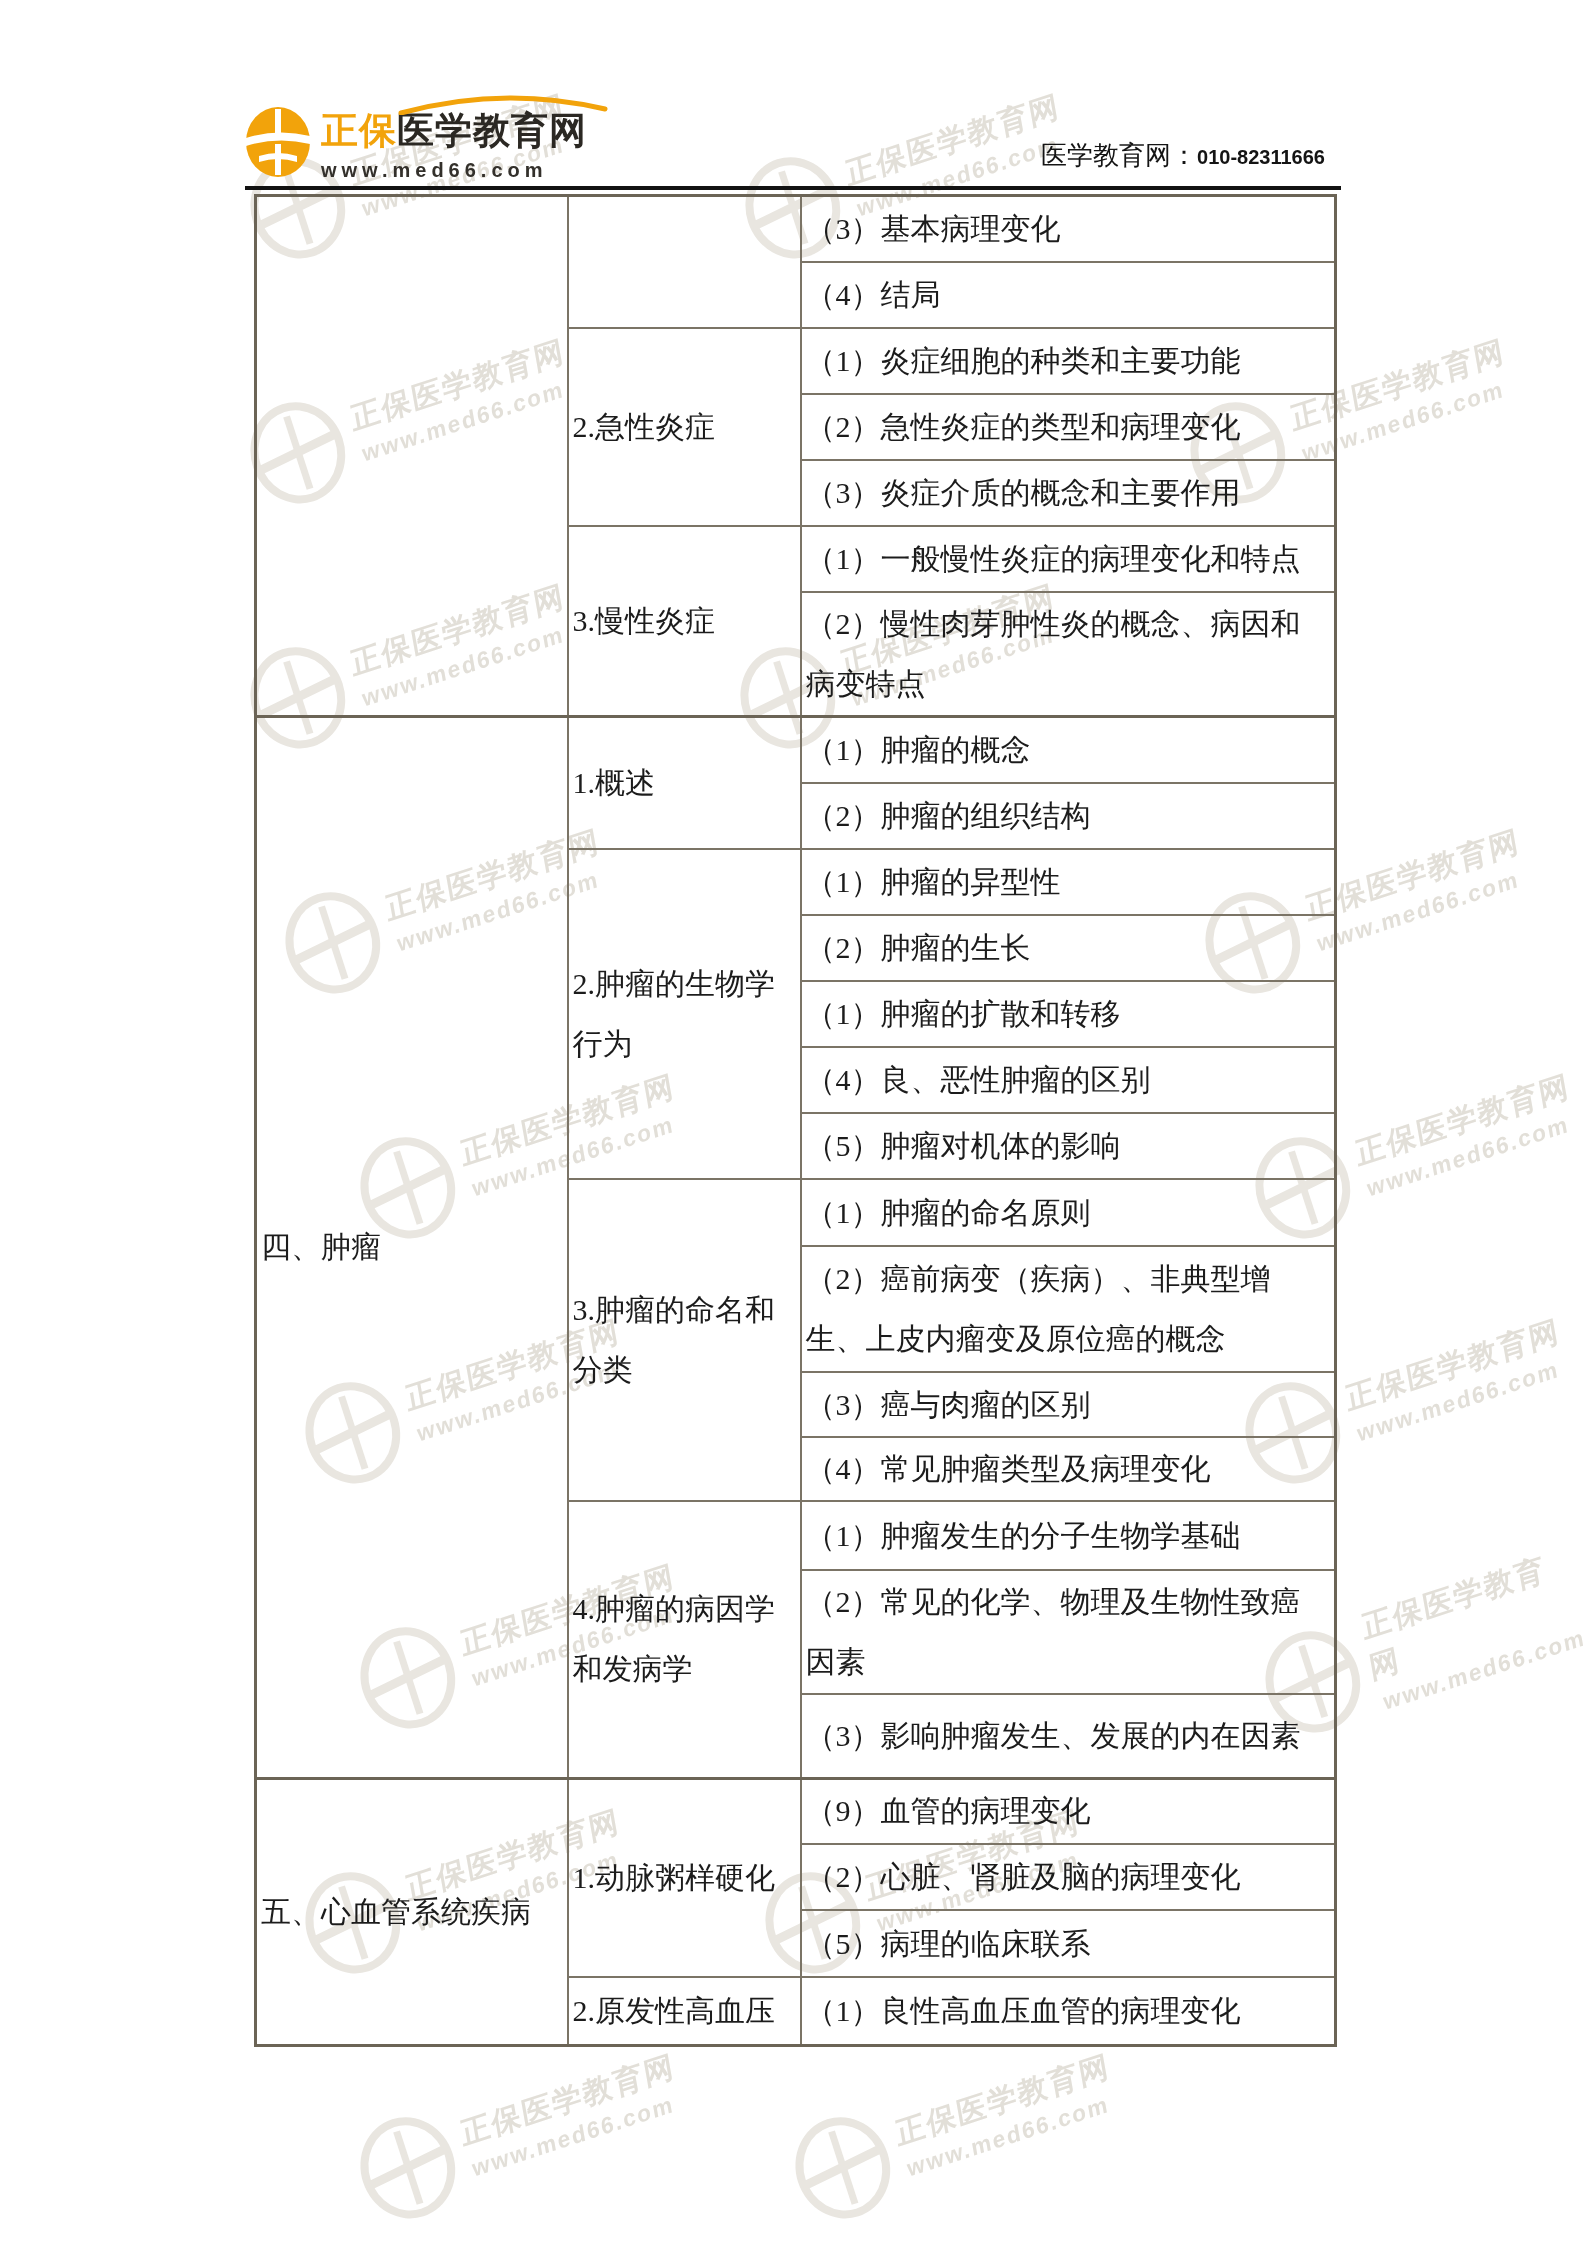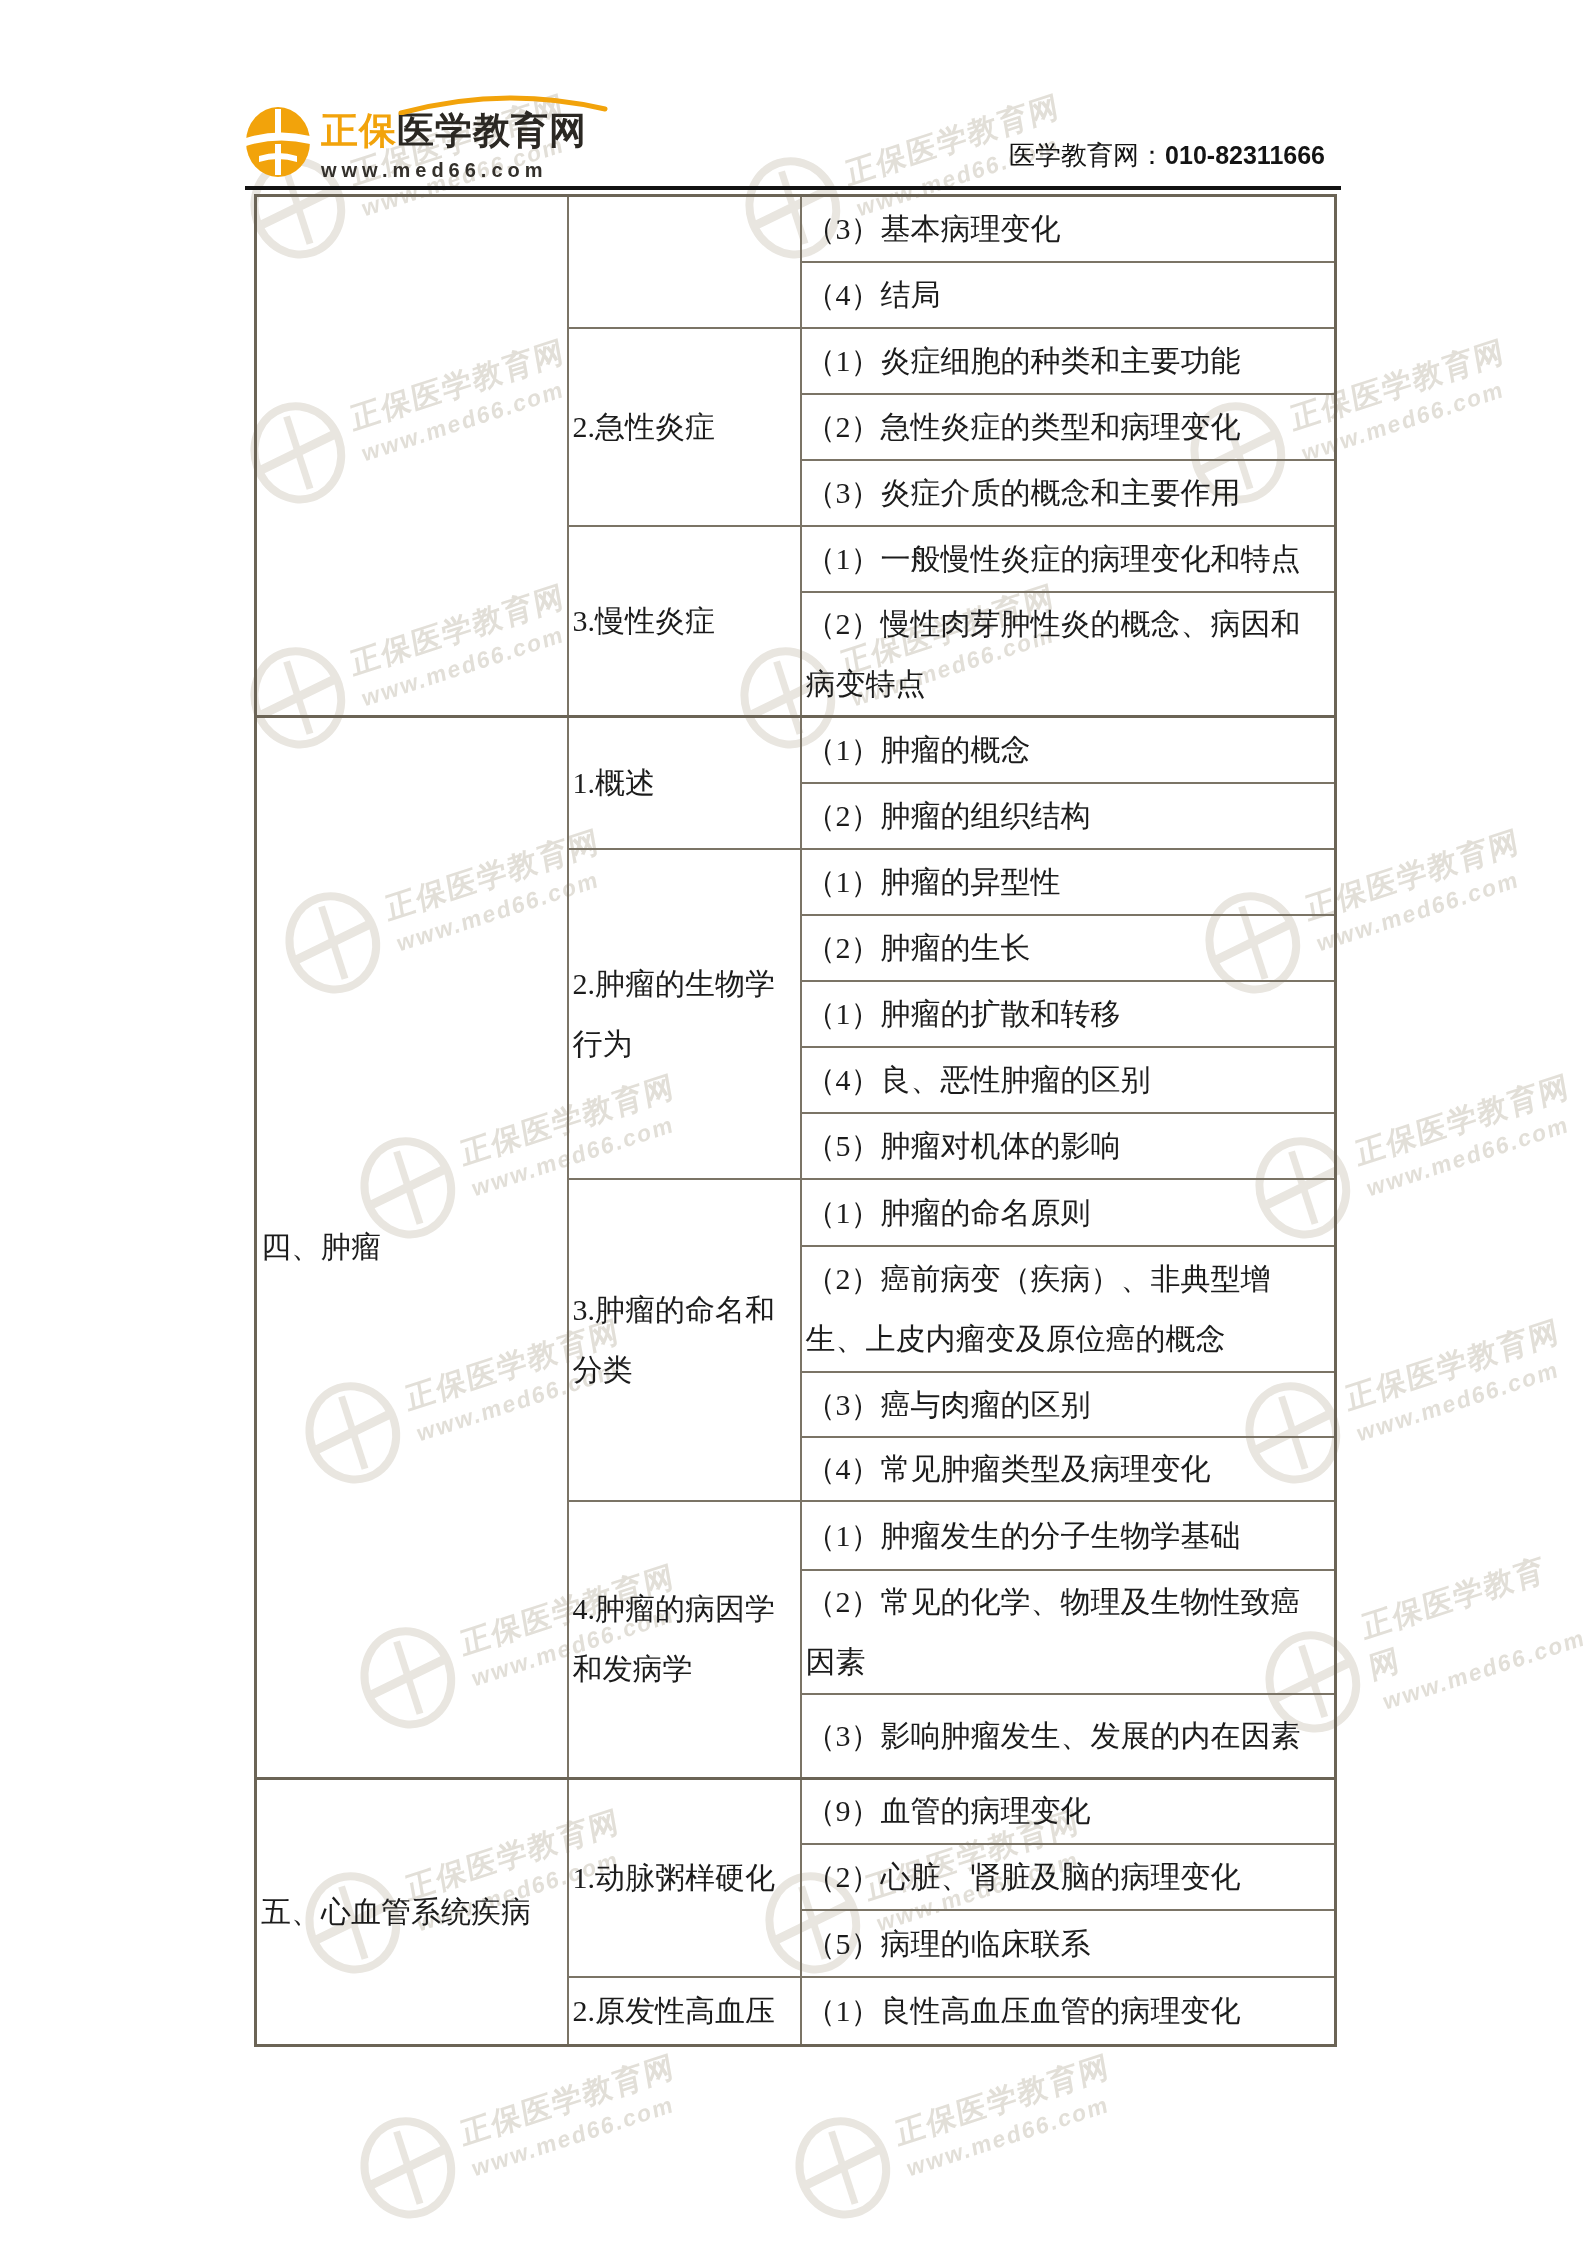--- a/index.html
+++ b/index.html
@@ -21,21 +21,21 @@
   .logo-text{margin-left:10px;position:relative;}
   .logo-line1{display:flex;align-items:flex-end;position:relative;}
   .brand-orange{color:#f2a30b;font-size:37px;font-weight:bold;
                 font-family:"Liberation Sans","DejaVu Sans",sans-serif;letter-spacing:1px;}
   .brand-dark{color:#2b2823;font-size:37px;font-weight:bold;
               font-family:Liberation Serif, serif;letter-spacing:1px;}
   .logo-arc{position:absolute;left:76px;top:-13px;width:212px;height:22px;}
   .logo-url{margin-top:3px;color:#33302b;font-size:20px;font-weight:bold;letter-spacing:5px;
             font-family:"Liberation Sans","DejaVu Sans",sans-serif;}
   .phone{position:absolute;top:138px;right:262px;font-size:26px;color:#141414;z-index:2;}
-  .phone b{font-family:"Liberation Sans","DejaVu Sans",sans-serif;font-size:25px;font-weight:700;}
+  .phone b{font-family:"Liberation Sans","DejaVu Sans",sans-serif;font-size:20px;font-weight:700;}
   .header-rule{position:absolute;left:245px;top:186px;width:1096px;height:4px;background:#121212;z-index:2;}
   
   table.syllabus{position:absolute;left:254px;top:194px;z-index:2;border-collapse:collapse;
                  table-layout:fixed;width:1080px;background:transparent;}
   table.syllabus td{border:2px solid #7b7466;vertical-align:middle;color:#1c1c1c;
                     font-size:30px;line-height:60px;padding:1px 6px 1px 4px;
                     overflow:hidden;background:transparent;}
   table.syllabus{border:3px solid #6b6456;}
   td.c1{padding-left:6px;}
   td.c2{padding-left:5px;padding-right:4px;margin-top:37px;}

